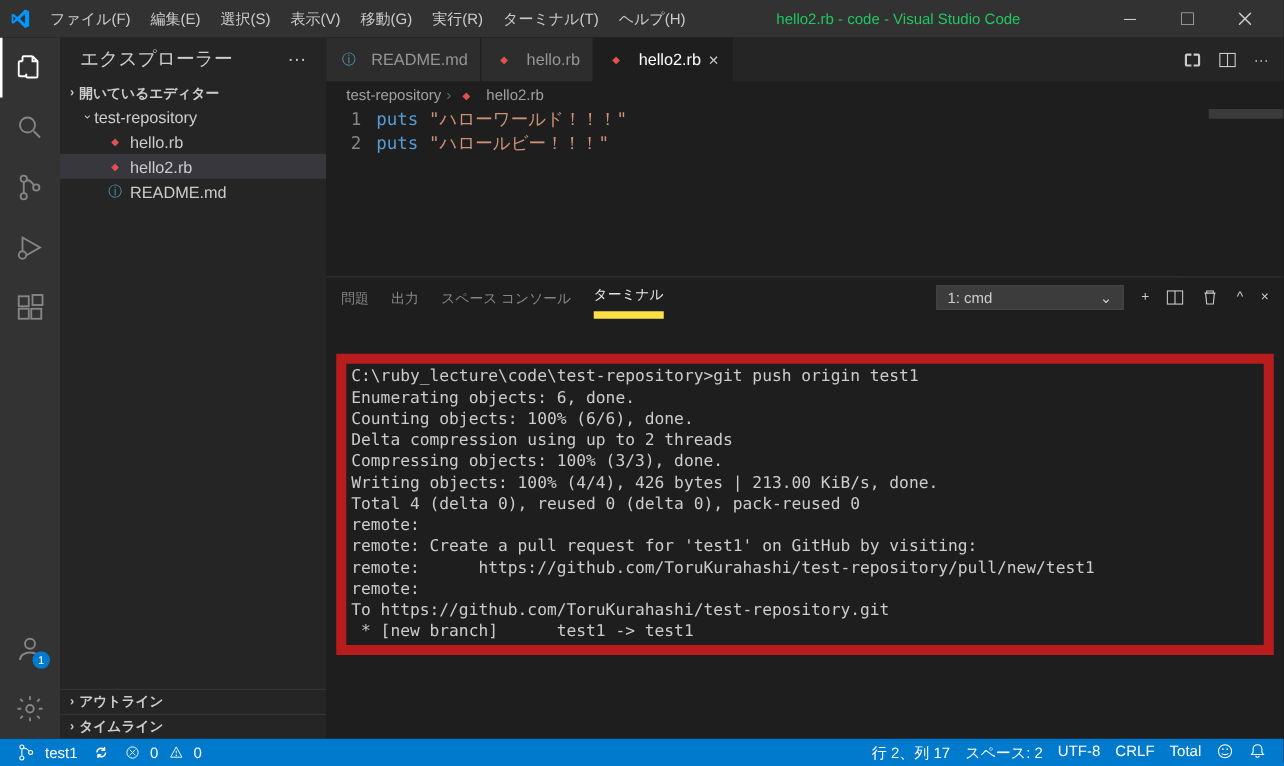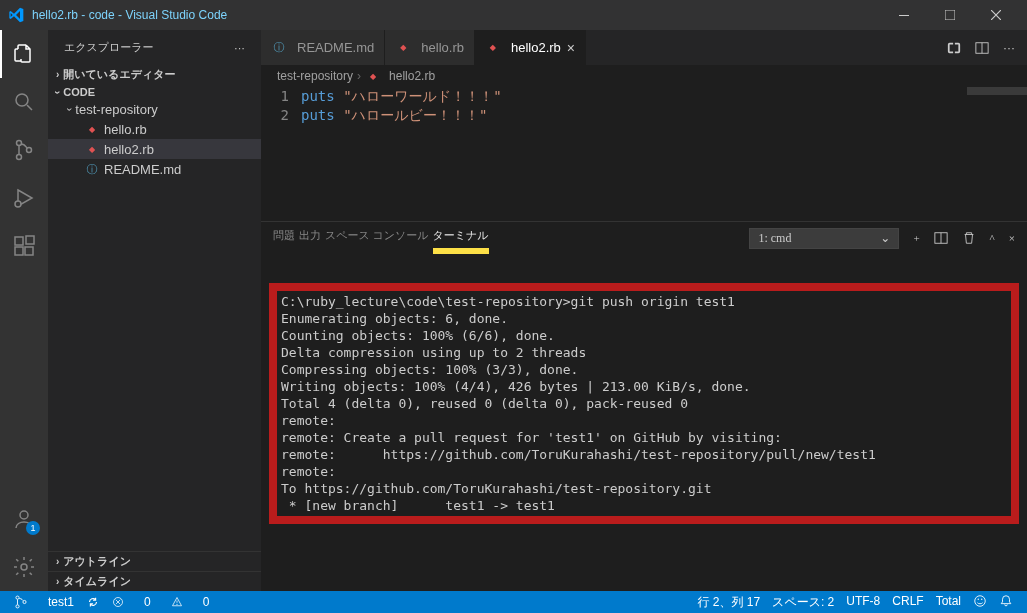--- a/index.html
+++ b/index.html
@@ -17,21 +17,21 @@
   height: 30px;
   background: #323233;
   display: flex;
   align-items: center;
   color: #cccccc;
   padding: 0 8px;
 }
 .titlebar .logo { width: 16px; height: 16px; margin-right: 8px; }
 .menu-items { display: flex; }
 .menu-item { padding: 4px 8px; font-size: 12px; cursor: pointer; }
-.title-text { flex: 1; text-align: left; font-size: 12px; color: #7dd3fc; }
+.title-text { flex: 1; text-align: center; font-size: 12px; color: #22c55e; }
 .win-controls { display: flex; height: 30px; }
 .win-btn { width: 46px; display: flex; align-items: center; justify-content: center; cursor: pointer; }
 .main { flex: 1; display: flex; overflow: hidden; }
 .activitybar {
   width: 48px;
   background: #333333;
   display: flex;
   flex-direction: column;
   align-items: center;
 }
@@ -54,21 +54,21 @@
 }
 .sidebar {
   width: 213px;
   background: #252526;
   display: flex;
   flex-direction: column;
   color: #cccccc;
 }
 .sidebar-header {
   height: 35px; display: flex; align-items: center; justify-content: space-between;
-  padding: 0 16px; font-size: 11px;
+  padding: 0 16px; font-size: 15px;
 }
 .sidebar-section-header {
   display: flex; align-items: center; padding: 2px 4px;
   font-size: 11px; font-weight: bold; cursor: pointer;
 }
 .sidebar-section-header .chev { margin: 0 4px; font-size: 10px; }
 .tree-item {
   display: flex; align-items: center; padding: 2px 0;
   font-size: 13px; cursor: pointer;
 }
@@ -98,52 +98,62 @@
 .kw { color: #569cd6; }
 .str { color: #ce9178; }
 .minimap { width: 80px; background: #1e1e1e; position: relative; }
 .minimap-blob { position: absolute; top: 0; right: 0; width: 60px; height: 8px; background: #3a3a3a; }
 .panel {
   height: 370px;
   border-top: 1px solid #333;
   display: flex; flex-direction: column;
   background: #1e1e1e;
 }
-.panel-tabs { height: 32px; display: flex; padding: 0 12px; gap: 4px; font-size: 11px; color: #888; font-family: Liberation Serif, serif; }
+.panel-tabs { height: 32px; display: flex; align-items: center; padding: 0 12px; gap: 18px; font-size: 11px; color: #888; }
 .panel-tab { cursor: pointer; padding: 6px 0; }
 .panel-tab.active { color: #e7e7e7; border-bottom: 6px solid #fde047; }
 .panel-actions { margin-left: auto; display: flex; align-items: center; gap: 14px; color: #ccc; }
 .terminal-select {
   background: #3c3c3c; border: 1px solid #444; color: #ccc;
   padding: 2px 8px; width: 150px; display: flex; justify-content: space-between; align-items: center;
   font-size: 12px; cursor: pointer;
 }
 .terminal-content {
   flex: 1; overflow: auto; padding: 8px 14px;
   font-family: Consolas, monospace; font-size: 13px; line-height: 17px;
   color: #cccccc; white-space: pre;
 }
 .highlight-box { border: 8px solid #b91c1c; padding: 2px 4px; margin: 4px -6px; }
 .statusbar {
   height: 22px; background: #007acc; color: #fff;
   display: flex; align-items: center; font-size: 12px;
   padding: 0 8px;
 }
-.status-item { display: flex; align-items: center; gap: 20px; padding: 0 6px; cursor: pointer; height: 100%; }
+.status-item { display: flex; align-items: center; gap: 8px; padding: 0 6px; cursor: pointer; height: 100%; }
 .status-right { margin-left: auto; display: flex; justify-content: space-between; }
 svg { display: block; }
 </style>
 </head>
 <body>
 
 <div class="titlebar">
   <div class="logo">
     <svg viewBox="0 0 24 24" width="16" height="16">
         <path fill="#0098ff" d="M23 3l-5-2-9 9-5-4-2 1v10l2 1 5-4 9 9 5-2V3zM4 15V9l3 3-3 3zm14 3l-6-6 6-6v12z"></path>
       </svg>
+  </div>
+  <div class="menu-items">
+    <div class="menu-item">ファイル(F)</div>
+    <div class="menu-item">編集(E)</div>
+    <div class="menu-item">選択(S)</div>
+    <div class="menu-item">表示(V)</div>
+    <div class="menu-item">移動(G)</div>
+    <div class="menu-item">実行(R)</div>
+    <div class="menu-item">ターミナル(T)</div>
+    <div class="menu-item">ヘルプ(H)</div>
   </div>
   <div class="title-text">hello2.rb - code - Visual Studio Code</div>
   <div class="win-controls">
     <div class="win-btn">
         <svg width="10" height="1">
           <rect width="10" height="1" fill="#ccc"></rect>
         </svg>
       </div>
     <div class="win-btn">
         <svg width="10" height="10">
@@ -212,24 +222,20 @@
   </div>
 
   <div class="sidebar">
     <div class="sidebar-header">
       <span>エクスプローラー</span>
       <span style="cursor:pointer">···</span>
     </div>
     <div class="sidebar-section-header">
       <span class="chev">›</span>
       <span>開いているエディター</span>
-    </div>
-    <div class="sidebar-section-header">
-      <span class="chev" style="transform:rotate(90deg);display:inline-block">›</span>
-      <span>CODE</span>
     </div>
     <div style="flex:0 0 auto">
       <div class="tree-item">
         <span class="tree-indent" style="width:16px"></span>
         <span class="chev" style="transform:rotate(90deg);display:inline-block;margin:0 4px;font-size:10px">›</span>
         <span>test-repository</span>
       </div>
       <div class="tree-item">
         <span class="tree-indent" style="width:36px"></span>
         <span class="file-icon ruby-icon">◆</span>

